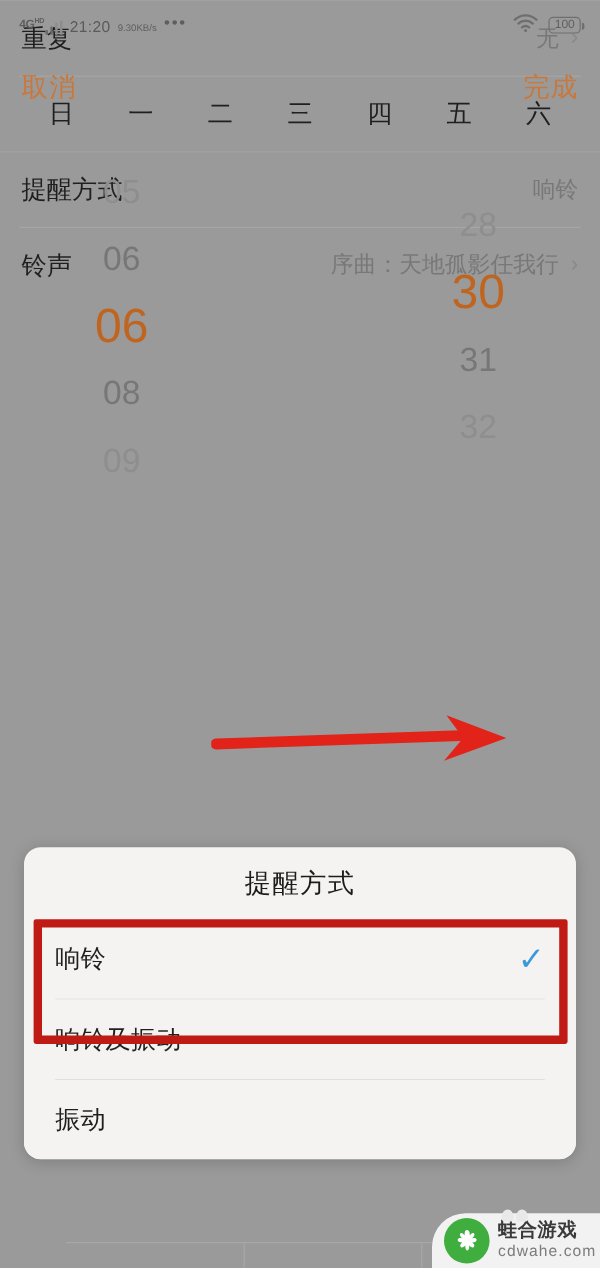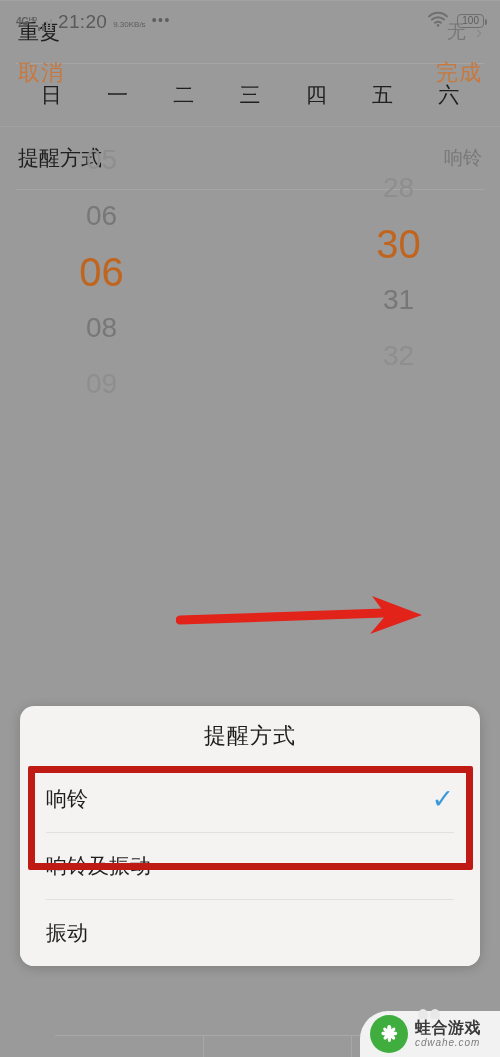--- a/index.html
+++ b/index.html
@@ -24,21 +24,21 @@
   .sb-left{ display:flex; align-items:flex-end; gap:6px; }
   .net-group{ display:flex; align-items:flex-end; gap:1px; }
   .net-label{ font-size:10px; font-weight:bold; line-height:1; letter-spacing:-0.3px; position:relative; top:-3px;}
   .net-label sup{ font-size:6px; vertical-align:super; }
   .sig-bars{ display:flex; align-items:flex-end; gap:1.3px; height:12px; }
   .sig-bars i{ display:block; width:2.6px; background:#6a6a6a; border-radius:0.5px; }
   .sig-bars i:nth-child(1){height:4px}
   .sig-bars i:nth-child(2){height:7px}
   .sig-bars i:nth-child(3){height:10px;background:#8d8d8d}
   .sig-bars i:nth-child(4){height:12px;background:#8d8d8d}
-  .sb-time{ font-size:19px; line-height:1; color:#5a5a5a; letter-spacing:0.3px;}
+  .sb-time{ font-size:13px; line-height:1; color:#5a5a5a; letter-spacing:0.3px;}
   .sb-speed{ display:flex; flex-direction:row; line-height:1.05; font-size:8px; color:#5e5e5e; position:relative; top:-1px;}
   .sb-dots{ font-size:14px; color:#5e5e5e; letter-spacing:1.5px; position:relative; top:-3px;}
   .sb-right{ margin-left:auto; display:flex; align-items:center; gap:8px; }
   .batt{
     border:1.6px solid #6f6f6f; border-radius:4px; padding:1px 4px;
     font-size:10px; color:#5e5e5e; line-height:1; position:relative;text-align:right;
   }
   .batt:after{
     content:""; position:absolute; right:-4px; top:4px; width:2.5px; height:6px;
     background:#6f6f6f; border-radius:0 2px 2px 0;
@@ -118,21 +118,21 @@
     position:absolute; right:0; bottom:0; width:140px; height:46px;
     background:#f2f2f2; border-top-left-radius:28px;
     display:flex; align-items:center; padding-left:10px; gap:7px;
   }
   .wm-logo{
     width:38px; height:38px; border-radius:50%; background:#3fae3f;
     display:flex; align-items:center; justify-content:center; flex:none;
   }
   .wm-text{ display:flex; flex-direction:column; line-height:1.15; }
   .wm-name{ font-size:16px; font-weight:bold; color:#3a3a3a; letter-spacing:0.5px;}
-  .wm-url{ font-size:10px; color:#7c7c7c; letter-spacing:0.9px;font-style:italic;}
+  .wm-url{ font-size:13px; color:#7c7c7c; letter-spacing:0.9px;}
   .wm-eyes{ position:absolute; right:58px; top:-6px; width:26px; height:12px; }
 </style>
 </head>
 <body>
 
 <div id="screen">
 
   <div class="statusbar">
     <div class="sb-left">
       <div class="net-group">
@@ -204,20 +204,25 @@
     <span>六</span>
   </div>
   <div class="divider full"></div>
 
   <div class="row">
     <span>提醒方式</span>
     <span class="val">响铃</span>
   </div>
   <div class="divider"></div>
 
+  <div class="row">
+    <span>铃声</span>
+    <span class="val">序曲：天地孤影任我行</span>
+    <span class="chev">›</span>
+  </div>
 
   <div class="arrow-wrap">
     <svg width="248" height="40" viewBox="0 0 248 40">
       <path d="M4 24 L208 17" stroke="#e2231a" stroke-width="9" stroke-linecap="round" fill="none"></path>
       <path d="M246 19 L196 0 L210 19 L194 38 Z" fill="#e2231a"></path>
     </svg>
   </div>
 
   <div class="bottom-bar">
     <div></div>

